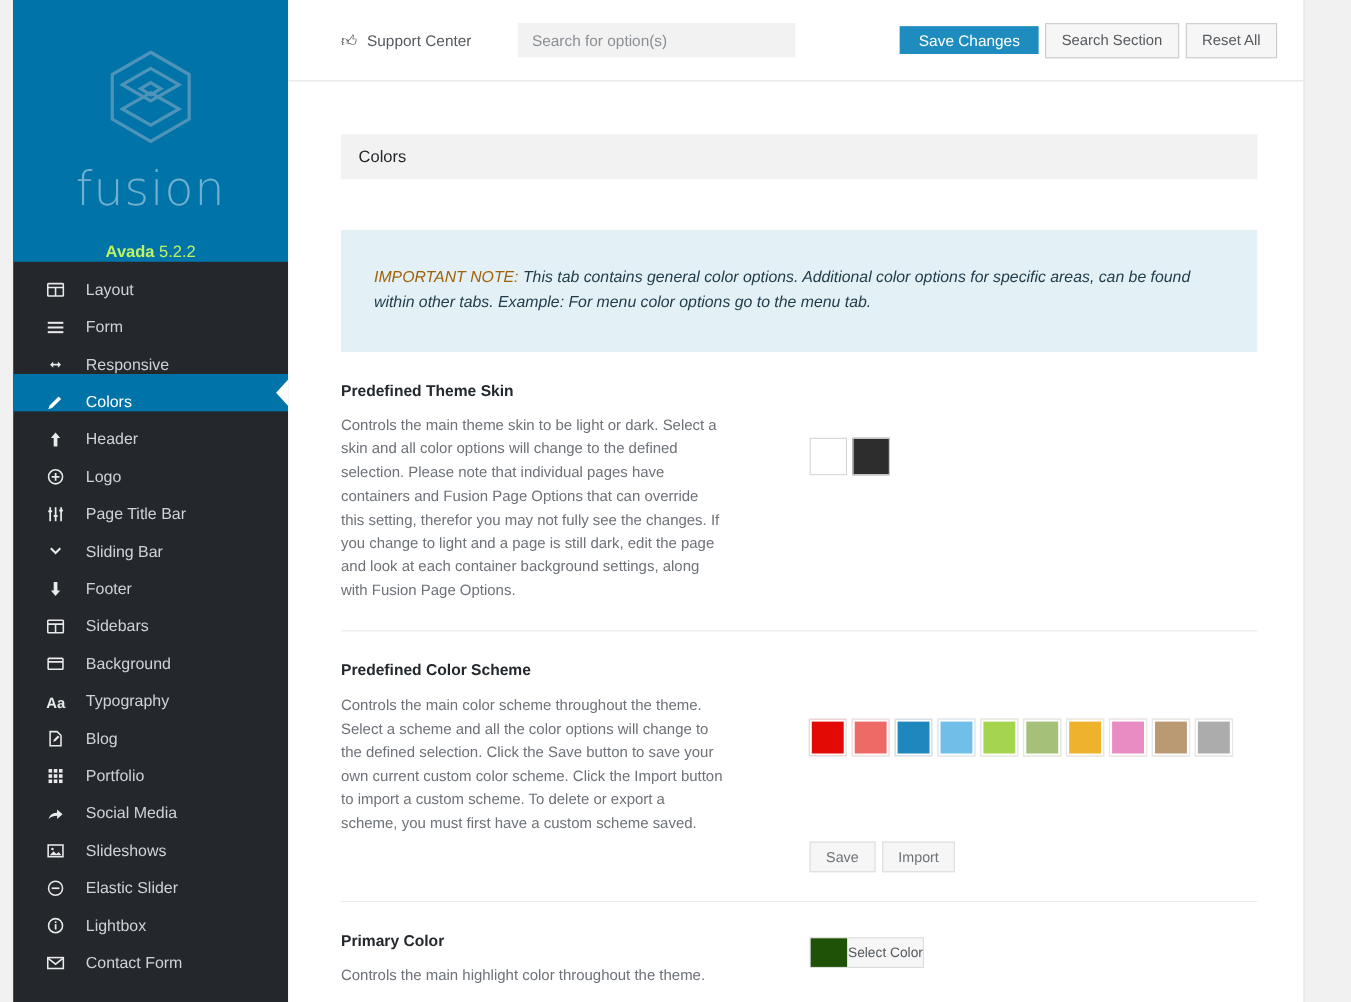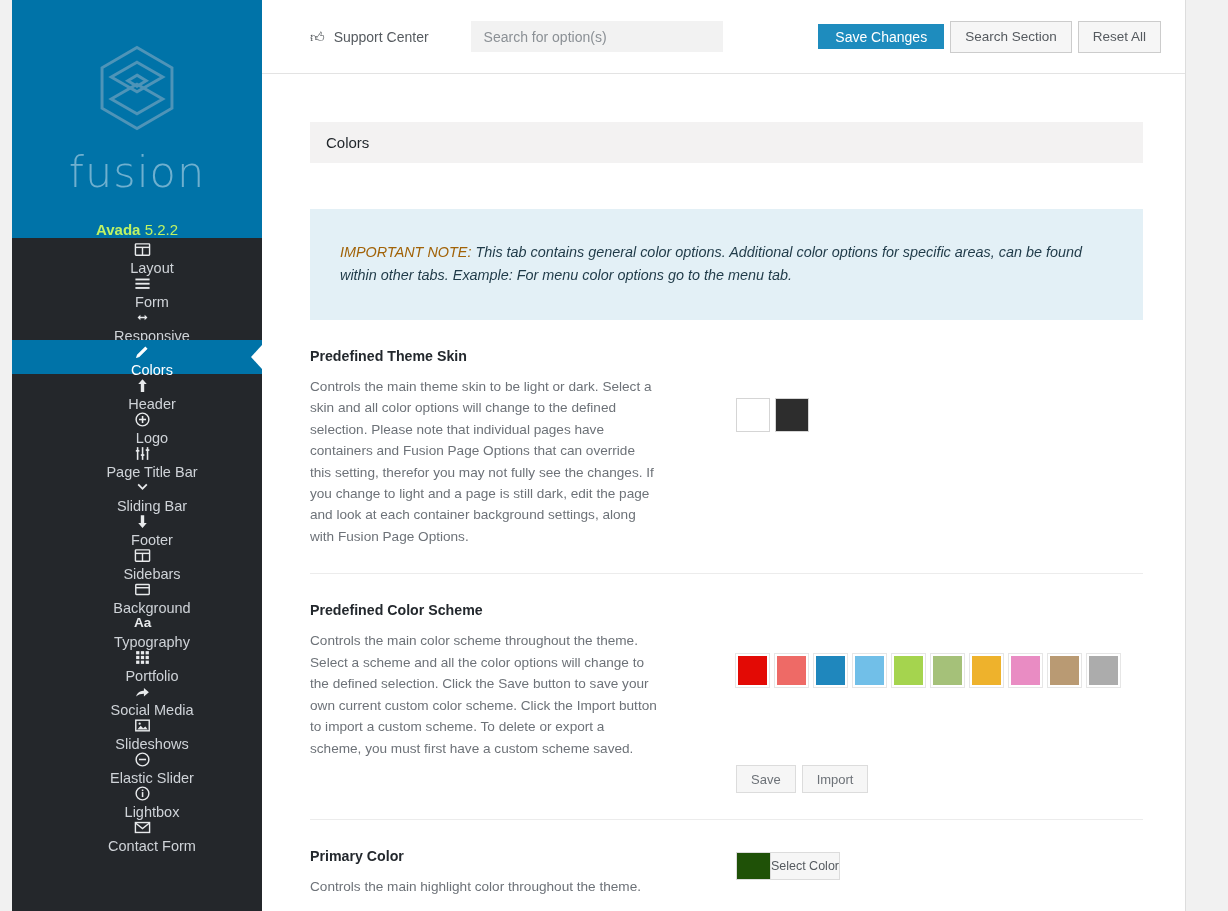--- a/index.html
+++ b/index.html
@@ -49,29 +49,28 @@
     margin-top: 14px;
     font-size: 15px;
     color: #bef264;
   }
   .brand-version b { font-weight: bold; }
   .brand-version span { font-weight: normal; }
 
   .nav { padding: 0; margin: 0; list-style: none; }
   .nav-item {
     display: flex;
-    align-items: center;
+    align-items: flex-end;
     height: 34px;
     padding: 0 0 0 30px;
     color: #cfd3d8;
     font-size: 14.5px;
     position: relative;
     cursor: pointer;
     user-select: none;
-    flex-direction: column;
   }
   .nav-item .nav-icon {
     width: 22px;
     display: inline-flex;
     align-items: center;
     justify-content: flex-start;
     margin-right: 14px;
     color: #e8eaec;
     flex: 0 0 22px;
   }
@@ -398,20 +397,29 @@
               <line x1="2.5" y1="9.5" x2="21.5" y2="9.5" stroke="currentColor" stroke-width="2"></line>
             </svg>
           </span>
           <span class="nav-label">Background</span>
         </li>
         <li class="nav-item">
           <span class="nav-icon">
             <span style="font-weight:bold;font-size:13.5px;line-height:1;font-family:'Liberation Sans',sans-serif;">Aa</span>
           </span>
           <span class="nav-label">Typography</span>
+        </li>
+        <li class="nav-item">
+          <span class="nav-icon">
+            <svg viewBox="0 0 24 24" width="17" height="17" fill="currentColor" aria-hidden="true">
+              <path d="M5 3h9l5 5v13H5z" fill="none" stroke="currentColor" stroke-width="2"></path>
+              <path d="M9 16l1-3 5-5 2 2-5 5z" fill="currentColor"></path>
+            </svg>
+          </span>
+          <span class="nav-label">Blog</span>
         </li>
         <li class="nav-item">
           <span class="nav-icon">
             <svg viewBox="0 0 24 24" width="17" height="17" fill="currentColor" aria-hidden="true">
               <rect x="3" y="3" width="4.6" height="4.6"></rect>
               <rect x="9.7" y="3" width="4.6" height="4.6"></rect>
               <rect x="16.4" y="3" width="4.6" height="4.6"></rect>
               <rect x="3" y="9.7" width="4.6" height="4.6"></rect>
               <rect x="9.7" y="9.7" width="4.6" height="4.6"></rect>
               <rect x="16.4" y="9.7" width="4.6" height="4.6"></rect>

